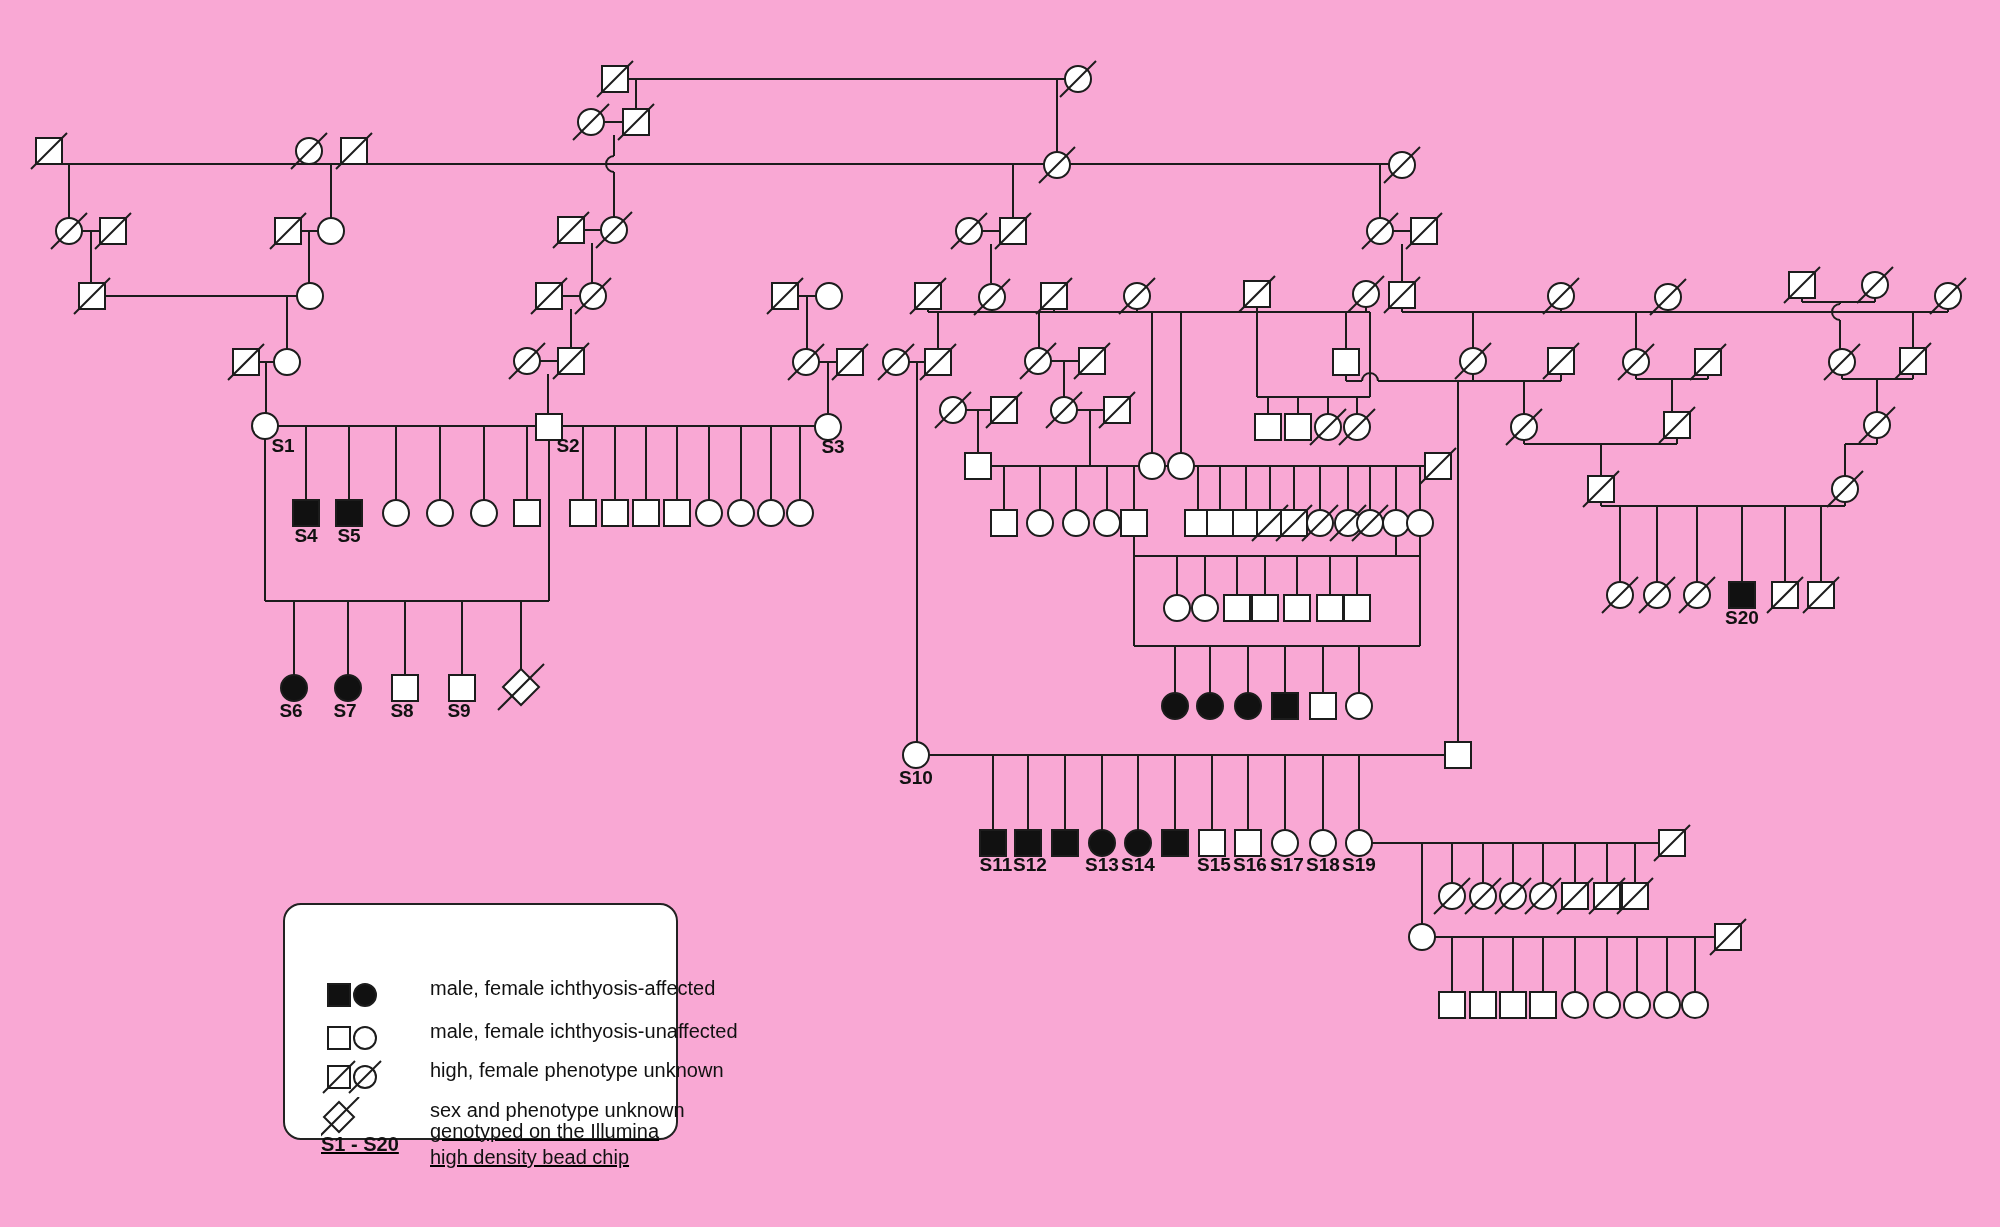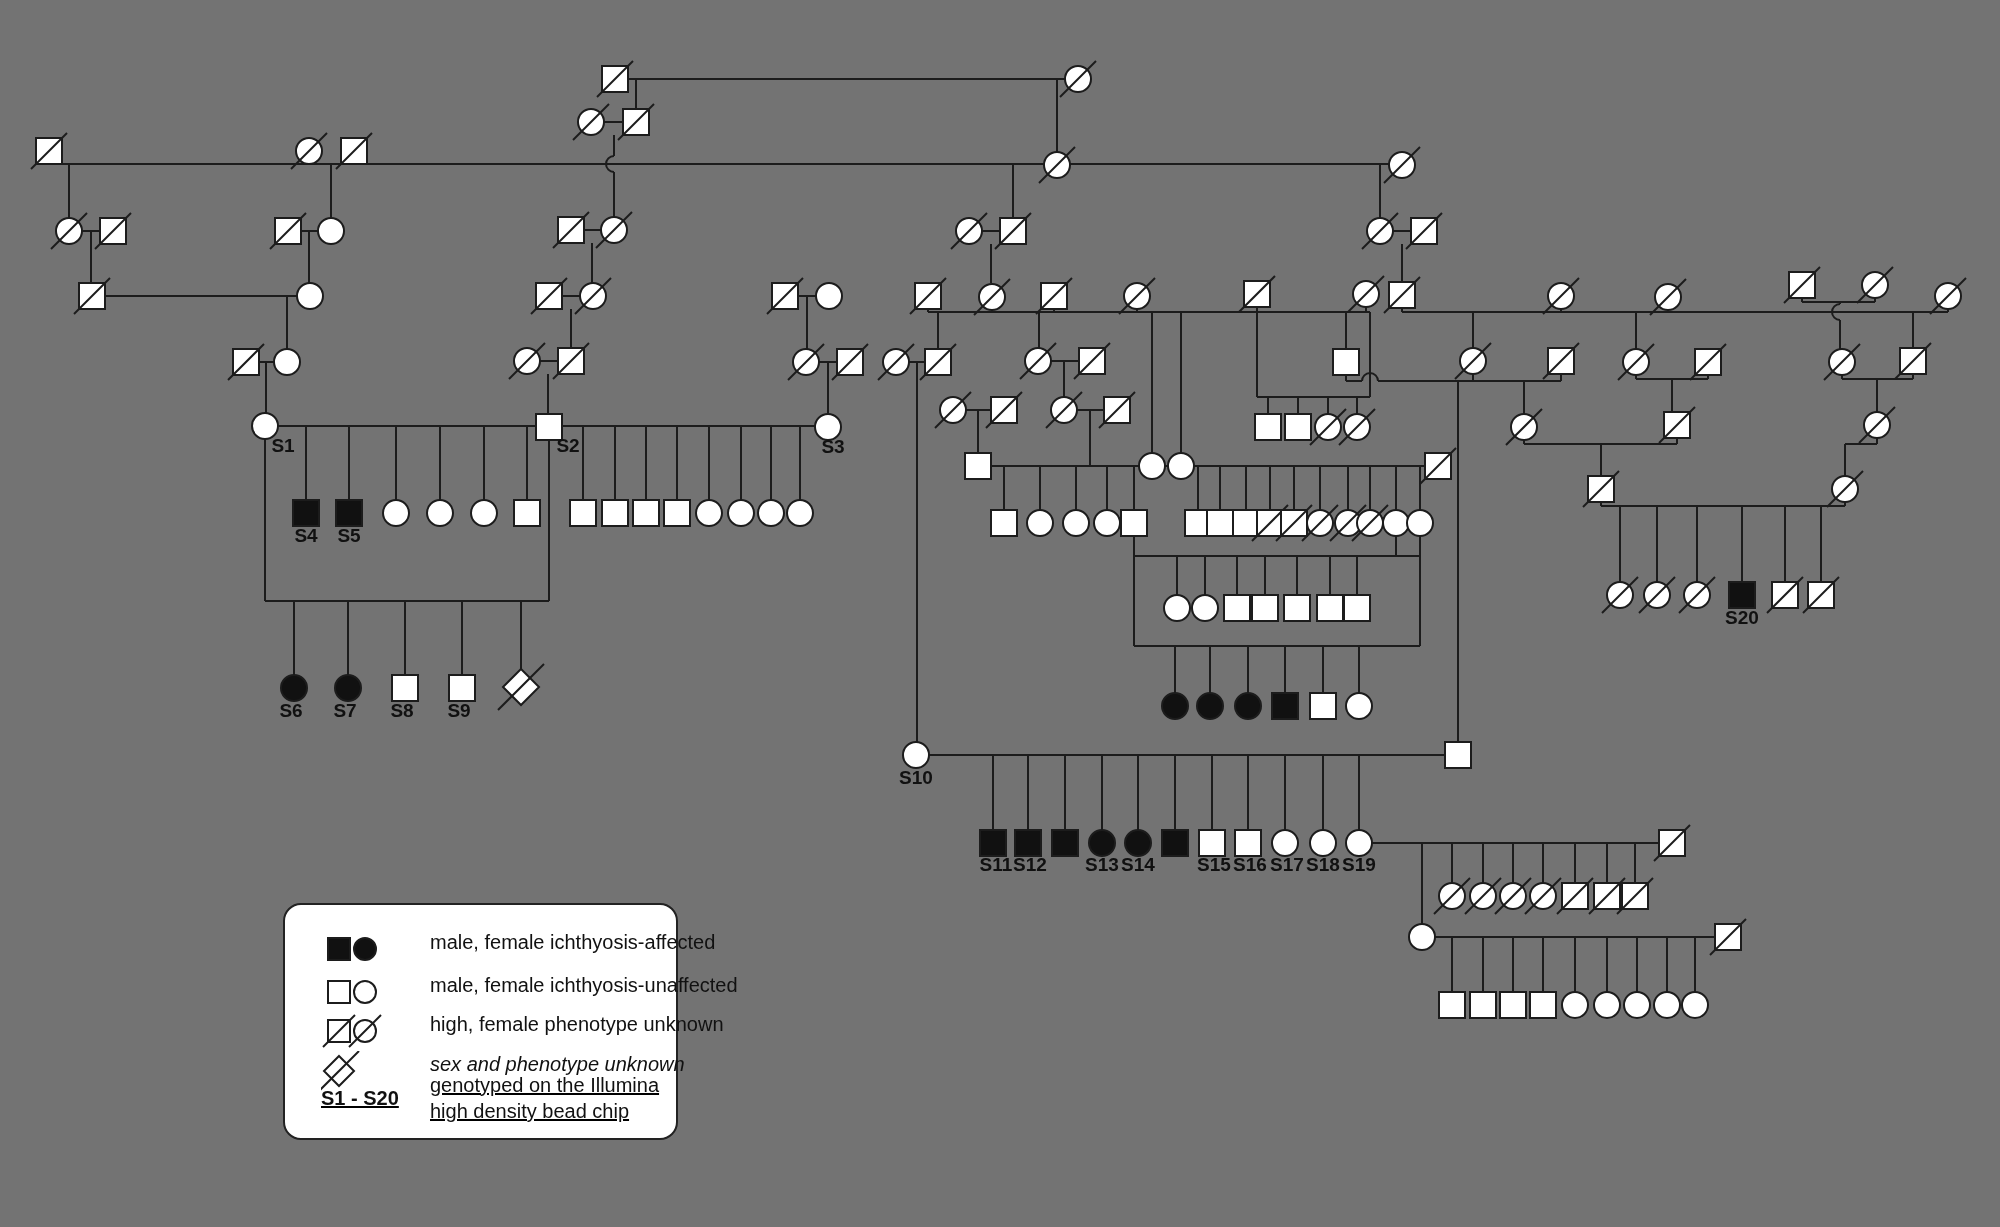--- a/index.html
+++ b/index.html
@@ -1,20 +1,20 @@
 <!DOCTYPE html>
 <html><head>
 <meta charset="utf-8">
 <style>
   html,body{margin:0;padding:0;background:#ffffff;}
-  .stage{position:relative;width:2000px;height:1227px;background:#737373;overflow:hidden;
+  .stage{position:relative;width:2000px;height:1227px;background:#f9a8d4;overflow:hidden;
          font-family:"Liberation Sans", sans-serif;}
   .stage svg{position:absolute;left:0;top:0;}
   .legend{position:absolute;border:2px solid #222;border-radius:18px;background:#fff;box-sizing:border-box;}
-  .lrow{position:absolute;left:36px;display:flex;align-items:center;height:26px;}
+  .lrow{position:absolute;left:36px;display:flex;align-items:center;height:26px;margin-top:46px;}
   .lsym{display:inline-flex;width:88px;align-items:center;}
   .lkey{display:inline-block;width:88px;font-weight:bold;font-size:20px;color:#111;}
   .ltext{display:inline-block;margin-left:21px;font-size:20px;color:#111;line-height:26px;white-space:nowrap;}
 </style>
 </head>
 <body>
 
 <div class="stage">
   <svg id="pedigree" width="2000" height="1227" viewBox="0 0 2000 1227" xmlns="http://www.w3.org/2000/svg">
       <line x1="49" y1="164" x2="1402" y2="164" stroke="#1c1c1c" stroke-width="2"></line>
@@ -827,21 +827,21 @@
               <line x1="2" y1="36" x2="34" y2="4" stroke="#1c1c1c" stroke-width="2"></line>
             </g>
             <g>
               <circle cx="44" cy="20" r="11" fill="#ffffff" stroke="#1c1c1c" stroke-width="2"></circle>
               <line x1="28" y1="36" x2="60" y2="4" stroke="#1c1c1c" stroke-width="2"></line>
             </g>
           </svg>
         </span>
       <span class="ltext">high, female phenotype unknown</span>
     </div>
-    <div class="lrow" style="top: 146px; font-style: italic;">
+    <div class="lrow" style="top: 146px;">
       <span class="lsym">
           <svg width="88" height="40" viewBox="0 0 88 40">
             <g>
               <polygon points="18,5 33,20 18,35 3,20" fill="#ffffff" stroke="#1c1c1c" stroke-width="2"></polygon>
               <line x1="-2" y1="40" x2="38" y2="0" stroke="#1c1c1c" stroke-width="2"></line>
             </g>
           </svg>
         </span>
       <span class="ltext">sex and phenotype unknown</span>
     </div>

